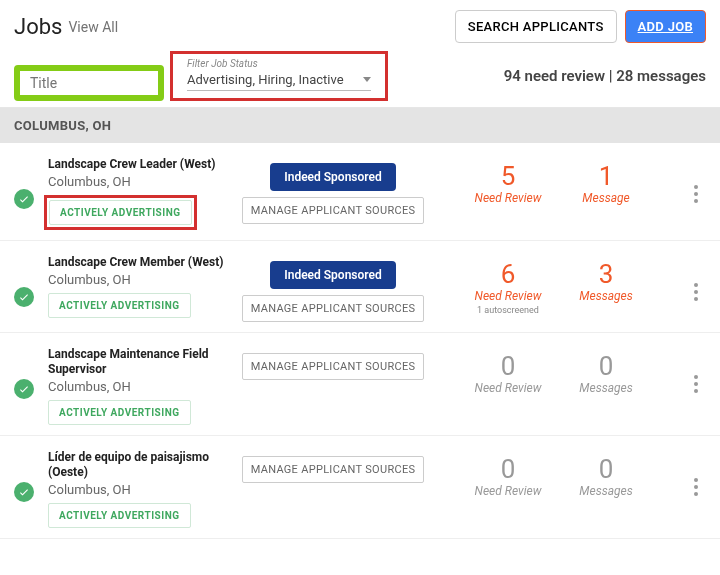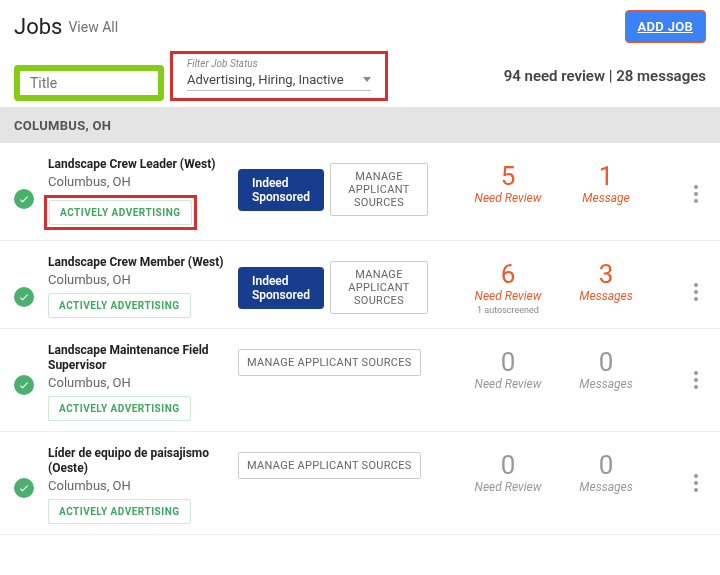--- a/index.html
+++ b/index.html
@@ -22,41 +22,42 @@
   .group-hdr { background: #e4e4e4; padding: 10px 14px; font-weight: 700; font-size: 13px; color: #555; letter-spacing: 0.3px; }
   .job-row { display: flex; align-items: flex-start; padding: 14px 14px 10px 14px; border-bottom: 1px solid #eee; }
   .check-col { width: 24px; padding-top: 32px; }
   .check-icn { width: 20px; height: 20px; border-radius: 50%; background: #4bb06e; display: flex; align-items: center; justify-content: center; }
   .check-icn svg { width: 12px; height: 12px; fill: #fff; }
   .info-col { width: 200px; padding-left: 10px; }
   .job-title { font-size: 12px; font-weight: 700; color: #222; line-height: 1.25; margin-bottom: 2px; }
   .job-loc { font-size: 13px; color: #666; margin-bottom: 6px; }
   .badge { display: inline-block; border: 1px solid #d0e8d7; color: #3fa85f; font-size: 10px; font-weight: 700; letter-spacing: 0.5px; padding: 6px 10px; background: #fff; border-radius: 2px; }
   .badge-box { border: 3px solid #d3302f; padding: 2px; margin-left: -4px; display: inline-block; }
-  .sources-col { width: 190px; display: flex; flex-direction: row; align-items: center; gap: 6px; padding-top: 6px; }
+  .sources-col { width: 190px; display: flex; flex-direction: column; align-items: center; gap: 6px; padding-top: 6px; }
   .sponsored { background: #183d8e; color: #fff; font-size: 12px; font-weight: 600; padding: 7px 14px; border-radius: 4px; }
   .manage-btn { background: #fff; border: 1px solid #ccc; padding: 6px 8px; font-size: 11px; color: #666; letter-spacing: 0.3px; cursor: pointer; border-radius: 2px; }
   .stats-col { flex: 1; display: flex; justify-content: center; gap: 18px; padding-top: 6px; }
   .stat { text-align: center; min-width: 80px; }
   .stat-num { font-size: 26px; line-height: 1; }
   .stat-lbl { font-size: 12px; margin-top: 2px; font-style: italic; }
   .orange { color: #f0592a; }
   .gray { color: #999; }
   .autoscr { font-size: 9px; color: #888; margin-top: 2px; }
   .more-col { width: 20px; display: flex; justify-content: center; padding-top: 28px; }
   .dots { display: flex; flex-direction: column; gap: 3px; cursor: pointer; }
   .dots span { width: 4px; height: 4px; background: #999; border-radius: 50%; }
 </style>
 </head>
 <body>
 
 <div class="top-bar">
   <span class="page-title">Jobs</span>
   <span class="view-all">View All</span>
   <div class="top-right">
+    <button class="btn btn-search">SEARCH APPLICANTS</button>
     <button class="btn btn-add">ADD JOB</button>
   </div>
 </div>
 
 <div class="filter-bar">
   <input class="title-input" placeholder="Title" style="">
   <div class="filter-box">
     <span class="filter-lbl">Filter Job Status</span>
     <div class="filter-sel">
       <span class="filter-val">Advertising, Hiring, Inactive</span>

